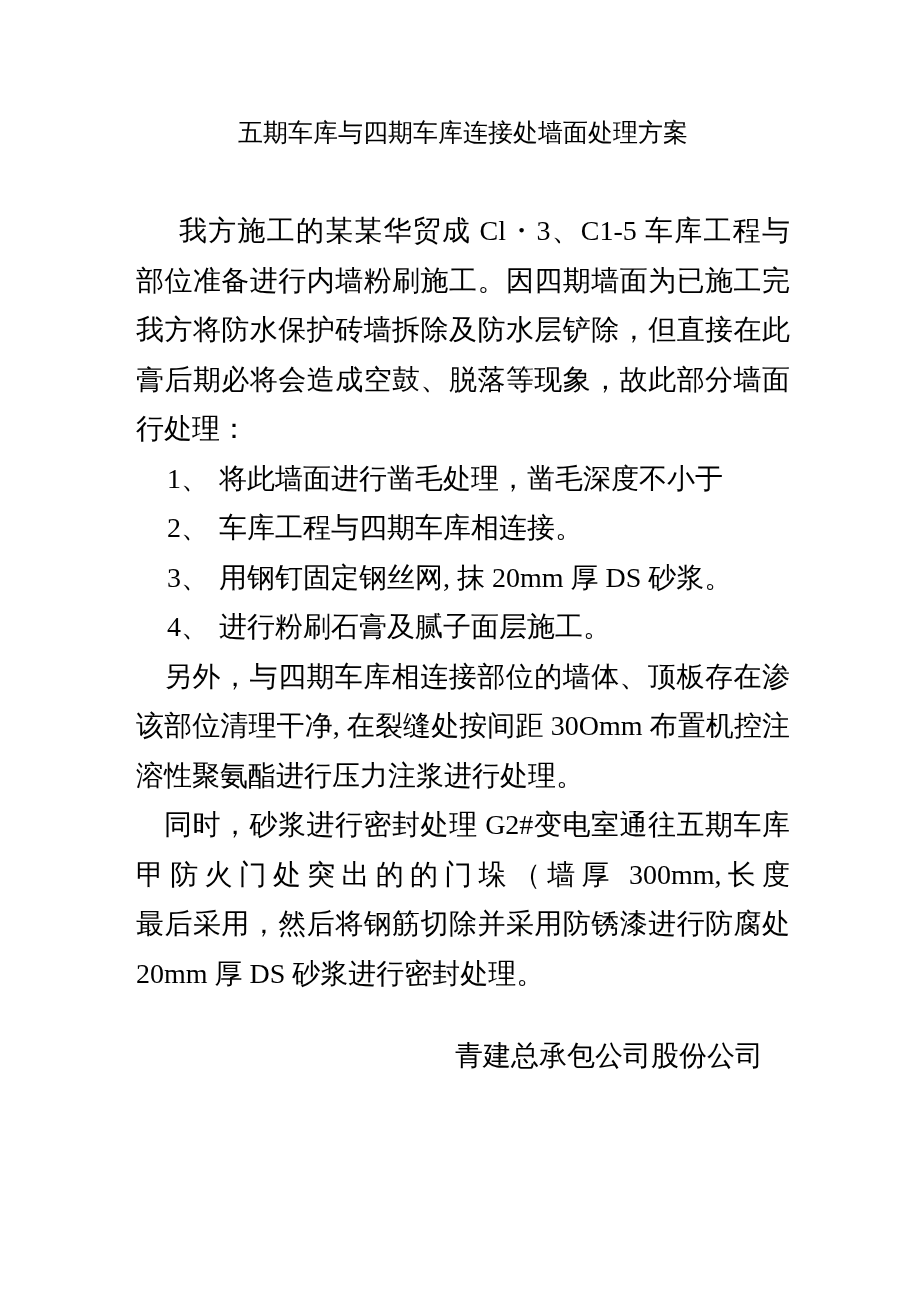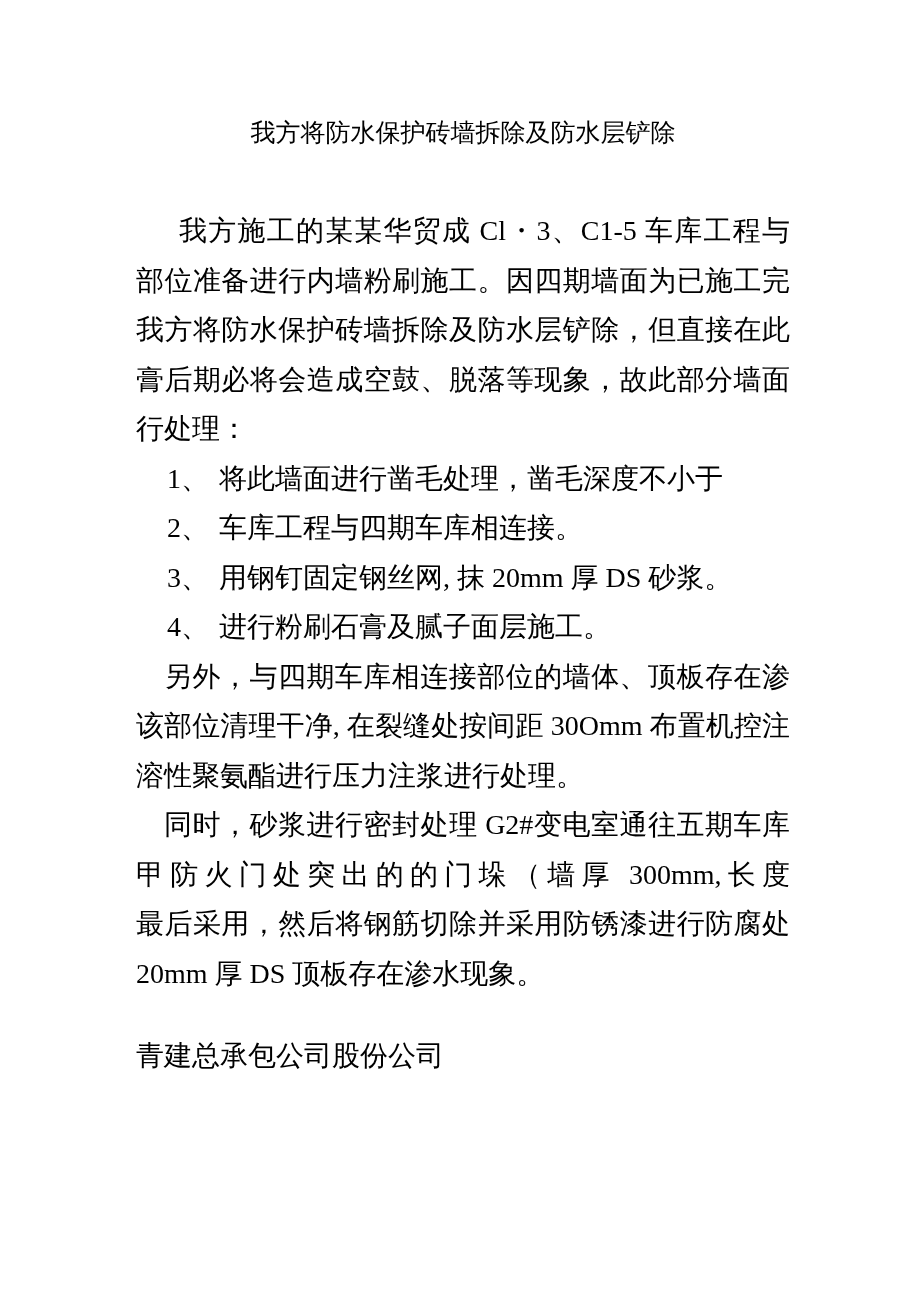--- a/index.html
+++ b/index.html
@@ -38,30 +38,31 @@
   .jf {
     text-align: justify;
     text-align-last: justify;
   }
   .ind2 { text-indent: 43px; }
   .ind1 { text-indent: 28px; }
   .li   { padding-left: 31px; }
   .li-text { margin-left: 10px; text-align: center; }
   .sig-block { margin-top: 33px; }
   .sig {
+    text-align: right;
     padding-right: 27px;
   }
 </style>
 </head>
 <body>
 
 <div class="page">
   <div class="doc">
 
-    <div class="title">我方将防水保护砖墙拆除及防水层铲除</div>
+    <div class="title">五期车库与四期车库连接处墙面处理方案</div>
 
     <div class="body-block">
 
       <div>
         <div class="ln jf ind2">我方施工的某某华贸成 Cl・3、C1-5 车库工程与四期车库相连接</div>
         <div class="ln jf">部位准备进行内墙粉刷施工。因四期墙面为已施工完成的防水层，现</div>
         <div class="ln jf">我方将防水保护砖墙拆除及防水层铲除，但直接在此墙面进行粉刷石</div>
         <div class="ln jf">膏后期必将会造成空鼓、脱落等现象，故此部分墙面按照以下方式进</div>
         <div class="ln">行处理：</div>
       </div>
@@ -84,21 +85,21 @@
       <div>
         <div class="ln jf ind1">另外，与四期车库相连接部位的墙体、顶板存在渗水现象，须将</div>
         <div class="ln jf">该部位清理干净, 在裂缝处按间距 30Omm 布置机控注浆嘴, 最后用水</div>
         <div class="ln">溶性聚氨酯进行压力注浆进行处理。</div>
       </div>
 
       <div>
         <div class="ln jf ind1">同时，砂浆进行密封处理 G2#变电室通往五期车库的 1524GF31</div>
         <div class="ln jf">甲防火门处突出的的门垛（墙厚 300mm,长度 400mm）,采用电锤进行</div>
         <div class="ln jf">最后采用，然后将钢筋切除并采用防锈漆进行防腐处理，最后采用</div>
-        <div class="ln">20mm 厚 DS 顶板存在渗水现象。</div>
+        <div class="ln">20mm 厚 DS 砂浆进行密封处理。</div>
       </div>
 
       <div class="sig-block">
         <div class="ln sig">青建总承包公司股份公司</div>
       </div>
 
     </div>
   </div>
 </div>
 

